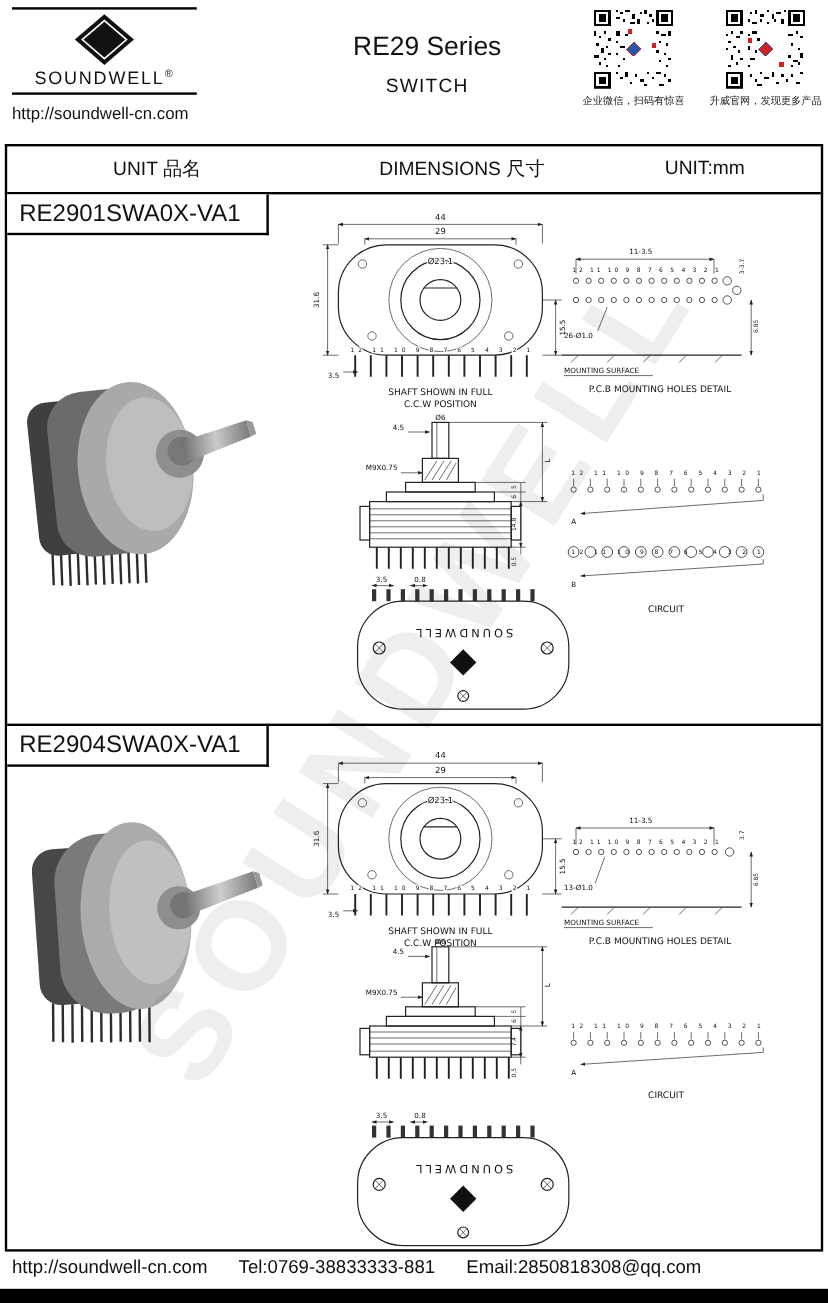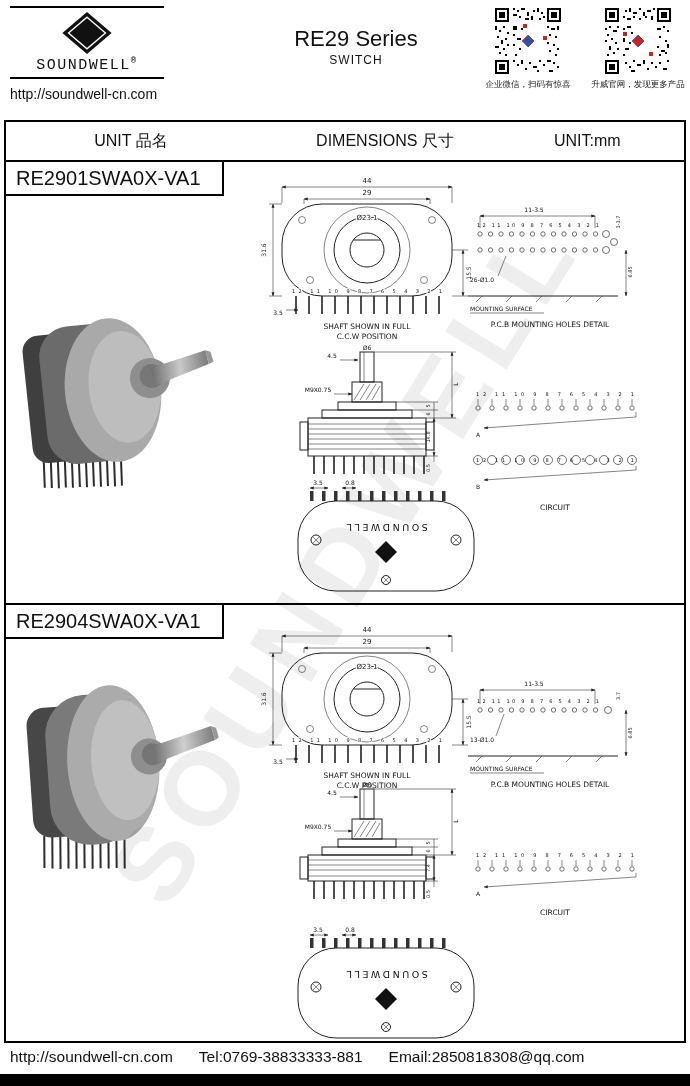--- a/index.html
+++ b/index.html
@@ -10,26 +10,26 @@
   
   .watermark { position:absolute; left:50%; top:560px; transform:translate(-50%,-50%) rotate(-58deg);
     font-size:105px; font-weight:bold; letter-spacing:12px; color:rgba(40,40,40,0.08);
     white-space:nowrap; z-index:3; pointer-events:none; }
 
   
   .header { position:absolute; left:0; top:0; width:690px; height:118px; }
   .logo-block { position:absolute; left:10px; top:6px; width:154px; text-align:center; }
   .rule { height:2px; background:#000; }
   .logo-mark { width:54px; height:44px; margin:3px auto 0; display:block; }
-  .logo-name { font-size:15px; letter-spacing:1.5px; margin:1px 0 3px;font-family:Liberation Mono, monospace; }
+  .logo-name { font-size:15px; letter-spacing:1.5px; margin:1px 0 3px; }
   .reg { font-size:9px; vertical-align:super; }
   .logo-url { font-size:14px; margin-top:7px; text-align:left; white-space:nowrap; }
   .title-block { position:absolute; left:226px; top:26px; width:260px; text-align:center; }
   .series-title { font-size:22px; }
-  .series-sub { font-size:12px; margin-top:1px; letter-spacing:1px; }
+  .series-sub { font-size:16px; margin-top:12px; letter-spacing:1px; }
   .qr-group { position:absolute; right:4px; top:8px; display:flex; gap:14px; }
   .qr { width:96px; text-align:center; }
   .qr svg { width:66px; height:66px; display:block; margin:0 auto; }
   .qr-cap { font-size:8.5px; margin-top:5px; white-space:nowrap; color:#222; }
 
   
   .spec-table { position:absolute; left:4px; top:120px; width:682px; height:923px; border:2px solid #000; z-index:2; }
   .thead { display:flex; align-items:center; height:40px; border-bottom:2px solid #000; font-size:16px; }
   .th-model { width:250px; text-align:center; }
   .th-dims { flex:1; text-align:center; }

